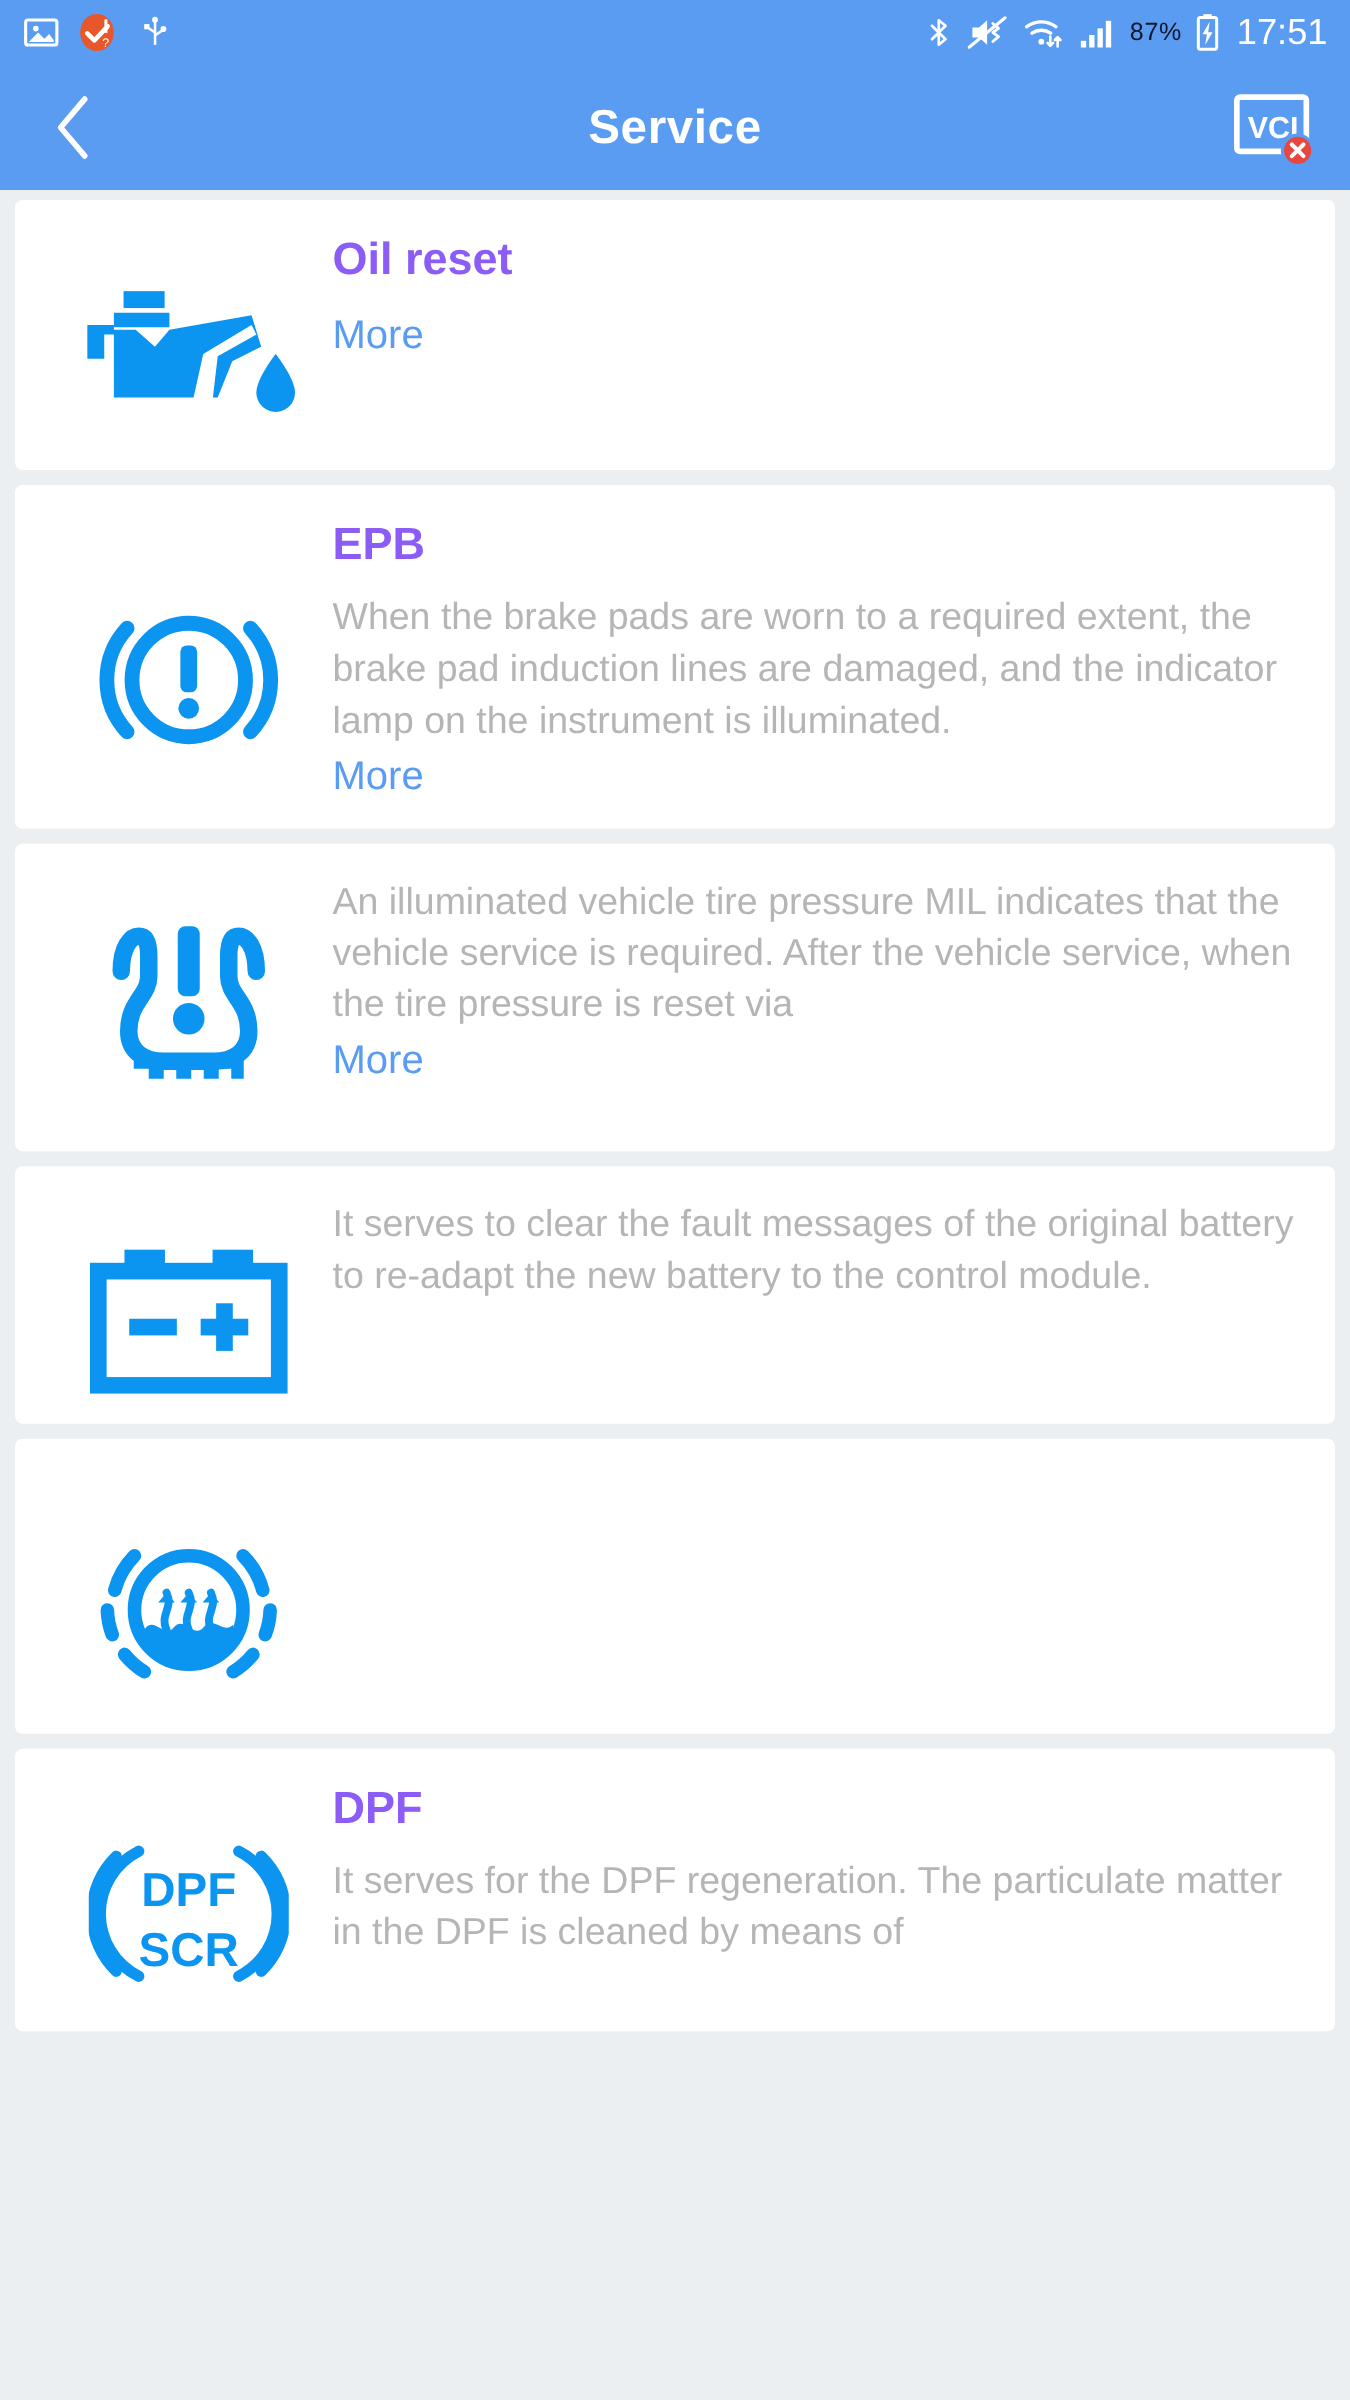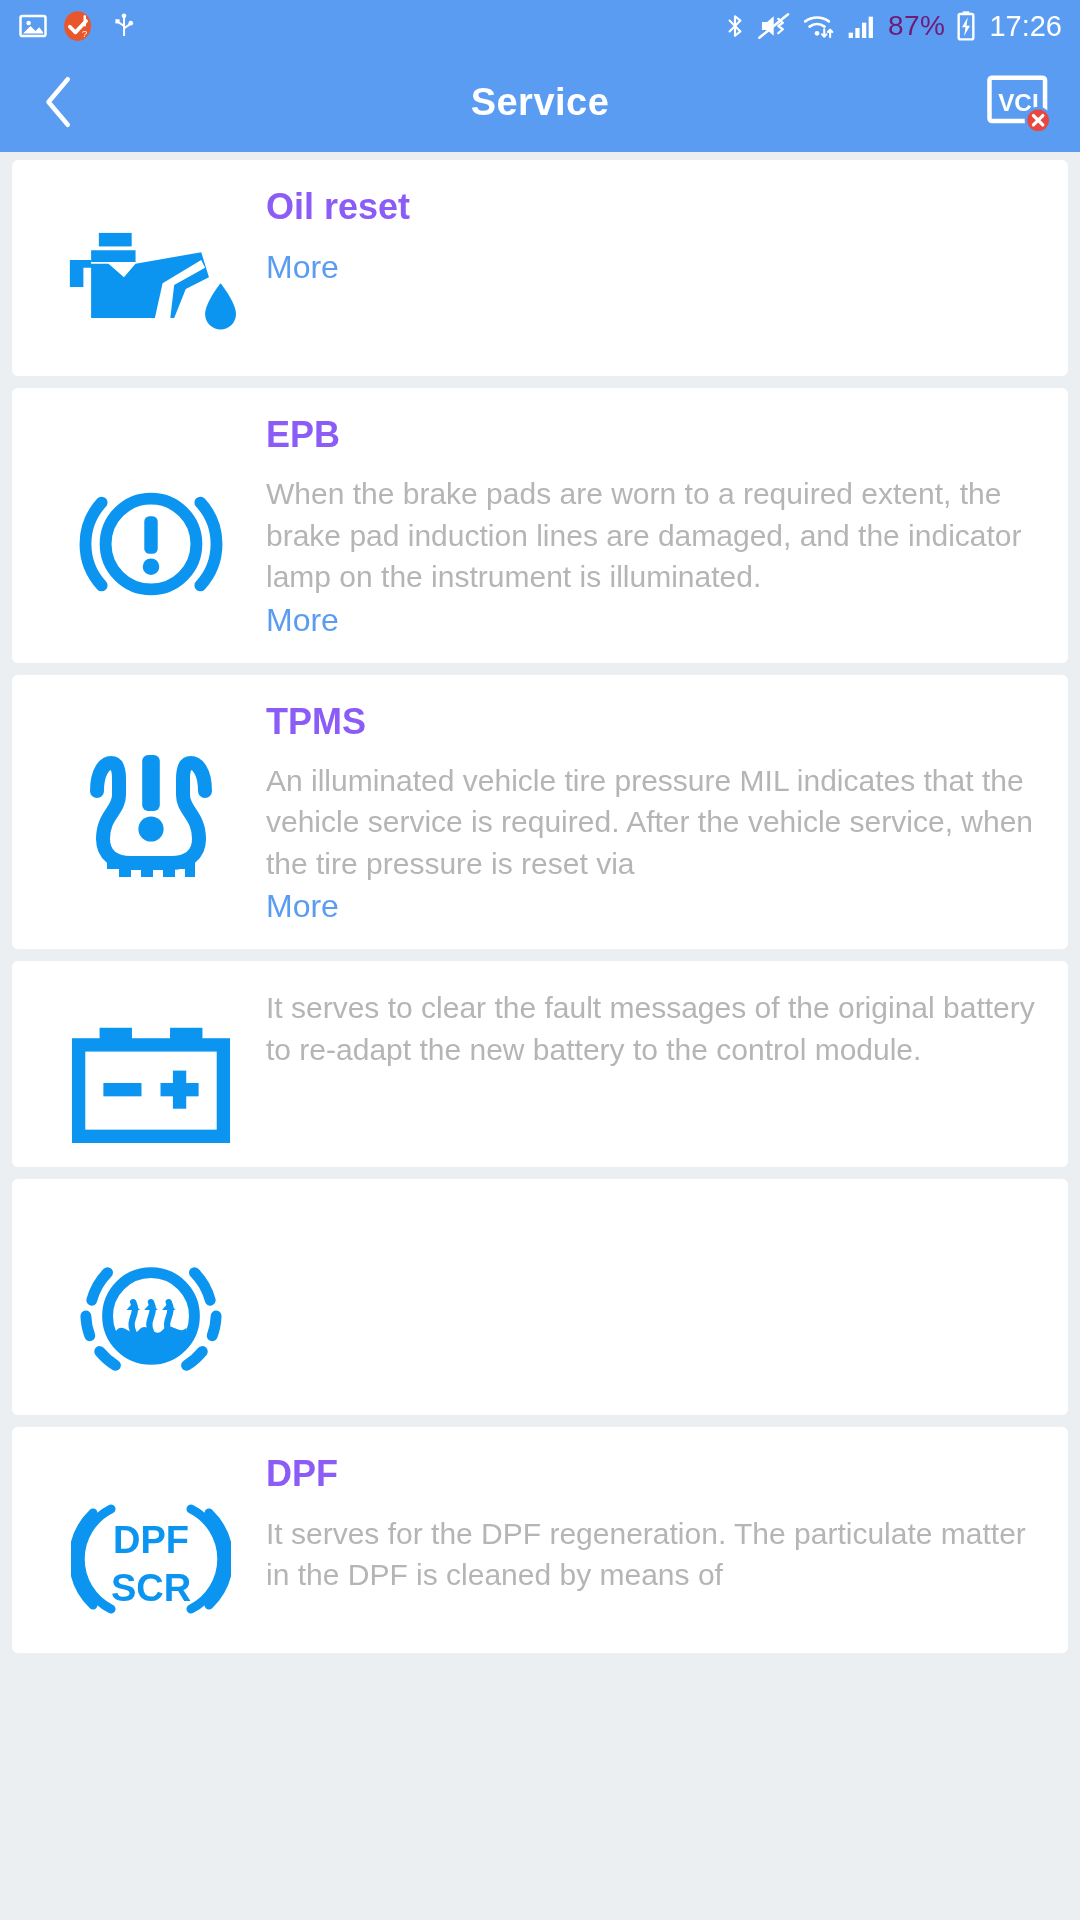--- a/index.html
+++ b/index.html
@@ -17,24 +17,24 @@
     background: #5a9cf2;
     display: flex;
     align-items: center;
     padding: 0 18px;
     color: #ffffff;
   }
   .status-left { display: flex; align-items: center; gap: 14px; }
   .status-right { margin-left: auto; display: flex; align-items: center; gap: 10px; }
   .sb-icon { display: flex; align-items: center; justify-content: center; }
   .sb-text {
-    font-size: 28px;
+    font-size: 20px;
     font-weight: 500;
     letter-spacing: 0.5px;
-    color: #701a75;
+    color: #0f172a;
     line-height: 1;
   }
   .time-text {
     font-size: 29px;
     font-weight: 400;
     color: #ffffff;
     line-height: 1;
     margin-left: 2px;
   }
 
@@ -192,21 +192,21 @@
       </svg>
     </span>
     <span class="sb-text">87%</span>
     <span class="sb-icon">
       <svg width="22" height="32" viewBox="0 0 14 24">
         <rect x="4.5" y="1" width="5" height="2" fill="#fff"></rect>
         <rect x="1.5" y="3" width="11" height="19" rx="1.2" fill="none" stroke="#fff" stroke-width="1.8"></rect>
         <path d="M8.3 5.5 L4 13 L6.6 13 L5.6 19.5 L10 11.8 L7.4 11.8 Z" fill="#fff"></path>
       </svg>
     </span>
-    <span class="time-text">17:26</span>
+    <span class="time-text">17:51</span>
   </div>
 </div>
 
 <div class="app-bar">
   <div class="back-btn">
     <svg width="44" height="56" viewBox="0 0 24 32">
       <path d="M17 3 L6 16 L17 29" fill="none" stroke="#fff" stroke-width="2.6" stroke-linecap="round" stroke-linejoin="round"></path>
     </svg>
   </div>
   <div class="app-title">Service</div>
@@ -257,21 +257,20 @@
   <div class="card">
     <div class="card-icon">
       <svg width="160" height="160" viewBox="0 0 80 80">
         <path d="M13 20 C13 10 17 6 20 6 C23 6 24 9 24 14 L24 22 C24 30 16 32 16 44 C16 52 22 56 30 56 L50 56 C58 56 64 52 64 44 C64 32 56 30 56 22 L56 14 C56 9 57 6 60 6 C63 6 67 10 67 20" fill="none" stroke="#0b95f0" stroke-width="7" stroke-linecap="round" stroke-linejoin="round"></path>
         <path d="M18 54 L62 54 L62 63 L57 63 L57 59 L52 59 L52 63 L46 63 L46 59 L41 59 L41 63 L35 63 L35 59 L30 59 L30 63 L24 63 L24 59 L18 59 Z" fill="#0b95f0"></path>
         <rect x="35.6" y="2" width="8.8" height="28" rx="3" fill="#0b95f0"></rect>
         <circle cx="40" cy="39" r="6.3" fill="#0b95f0"></circle>
       </svg>
     </div>
     <div class="card-body">
-      <div class="card-title">TPMS</div>
       <div class="card-desc clamp3">An illuminated vehicle tire pressure MIL indicates that the vehicle service is required. After the vehicle service, when the tire pressure is reset via</div>
       <span class="more-link">More</span>
     </div>
   </div>
 
   <div class="card">
     <div class="card-icon">
       <svg width="160" height="120" viewBox="0 0 84 62">
         <rect x="15" y="2" width="17" height="10" fill="#0b95f0"></rect>
         <rect x="52" y="2" width="17" height="10" fill="#0b95f0"></rect>

